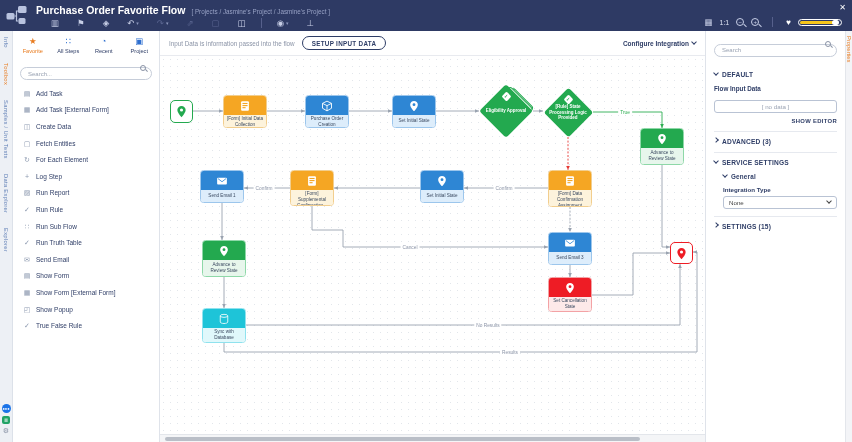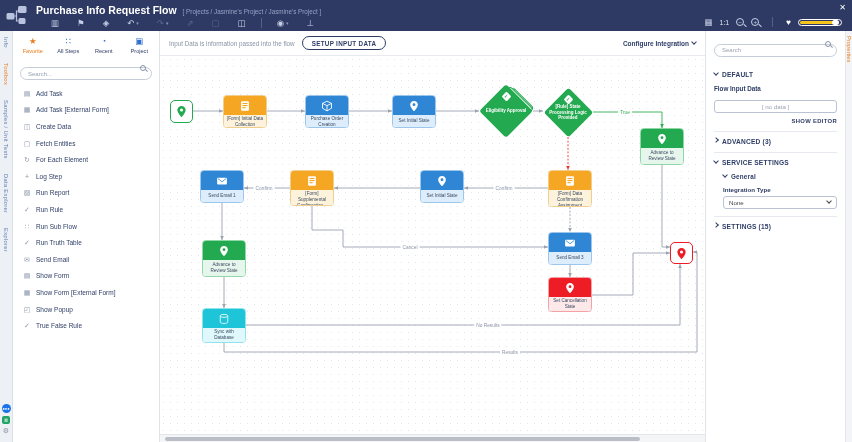--- a/index.html
+++ b/index.html
@@ -99,21 +99,21 @@
   <header class="topbar">
     <span class="logo">
       <svg width="24" height="23" viewBox="0 0 24 23">
         <rect x="1.5" y="9" width="8" height="6.5" rx="1.5" fill="#B9C3DF"></rect>
         <rect x="13" y="2" width="8.5" height="7" rx="1.5" fill="#B9C3DF"></rect>
         <rect x="13.5" y="14" width="7" height="6" rx="1.5" fill="#B9C3DF"></rect>
         <path d="M9.5 12h2v-5h1.5M9.5 12h2v5h2" stroke="#B9C3DF" stroke-width="1.2" fill="none"></path>
       </svg>
     </span>
     <div class="tb-title-row">
-      <span class="tb-title">Purchase Info Request Flow</span>
+      <span class="tb-title">Purchase Order Favorite Flow</span>
       <span class="tb-crumb">[ Projects / Jasmine's Project / Jasmine's Project ]</span>
     </div>
     <div class="tb-tools" id="tb-tools">
         <span class="tb-icon">▥</span>
         <span class="tb-icon">⚑</span>
         <span class="tb-icon">◈</span>
         <span class="tb-icon">↶<span class="tb-caret">▾</span></span>
         <span class="tb-icon disabled">↷<span class="tb-caret">▾</span></span>
         <span class="tb-icon disabled">⇗</span>
         <span class="tb-icon disabled">▢</span>

